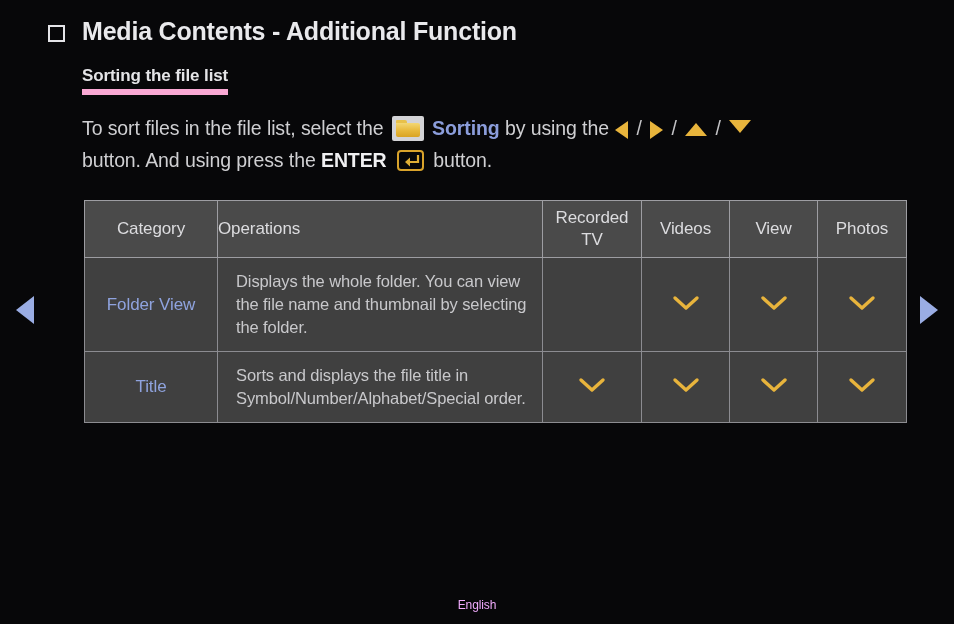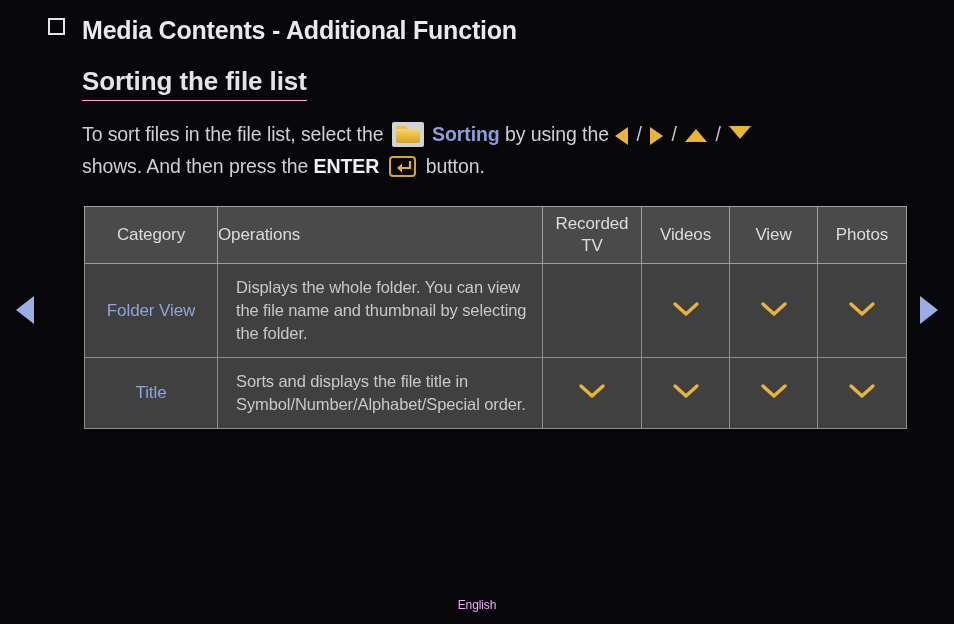--- a/index.html
+++ b/index.html
@@ -13,20 +13,21 @@
 
   body {
     font-family: "Liberation Sans", sans-serif;
     color: #d6d6d6;
     position: relative;
   }
 
   
   .page-title-row {
     display: flex;
+    align-items: center;
     padding: 16px 0 0 48px;
     height: 46px;
   }
 
   .square-bullet {
     position: relative;
     width: 15px;
     height: 15px;
     flex: 0 0 auto;
     margin-right: 19px;
@@ -57,24 +58,24 @@
     font-weight: bold;
     color: #e9e9ec;
     letter-spacing: -0.2px;
     white-space: nowrap;
   }
 
   
   .section-heading {
     margin: 20px 0 0 82px;
     display: inline-block;
-    font-size: 26px;
+    font-size: 17px;
     font-weight: bold;
     color: #e4e4e7;
-    border-bottom: 1px solid #f9a8d4;
+    border-bottom: 6px solid #f9a8d4;
     padding-bottom: 3px;
     letter-spacing: -0.1px;
   }
 
   
   .body-para {
     margin: 17px 0 0 82px;
     font-size: 19.5px;
     line-height: 32px;
     color: #cfcfd2;
@@ -275,21 +276,21 @@
   <span class="kw-blue">Sorting</span>
   <span>by using the</span>
   <span class="tri tri-left"></span>
   <span class="slash">/</span>
   <span class="tri tri-right"></span>
   <span class="slash">/</span>
   <span class="tri tri-up"></span>
   <span class="slash">/</span>
   <span class="tri tri-down"></span>
   <br>
-  <span>shows. And then press the</span>
+  <span>button. And using press the</span>
   <span class="kw-bold">ENTER</span>
   <span class="enter-icon">
     <svg width="20" height="15" viewBox="0 0 20 15" xmlns="http://www.w3.org/2000/svg">
       <path d="M16 1 L16 8 L6 8" stroke="#dfae35" stroke-width="2.2" fill="none"></path>
       <path d="M8 3.5 L3 8 L8 12.5 Z" fill="#dfae35"></path>
     </svg>
   </span>
   <span>button.</span>
 </div>
 

